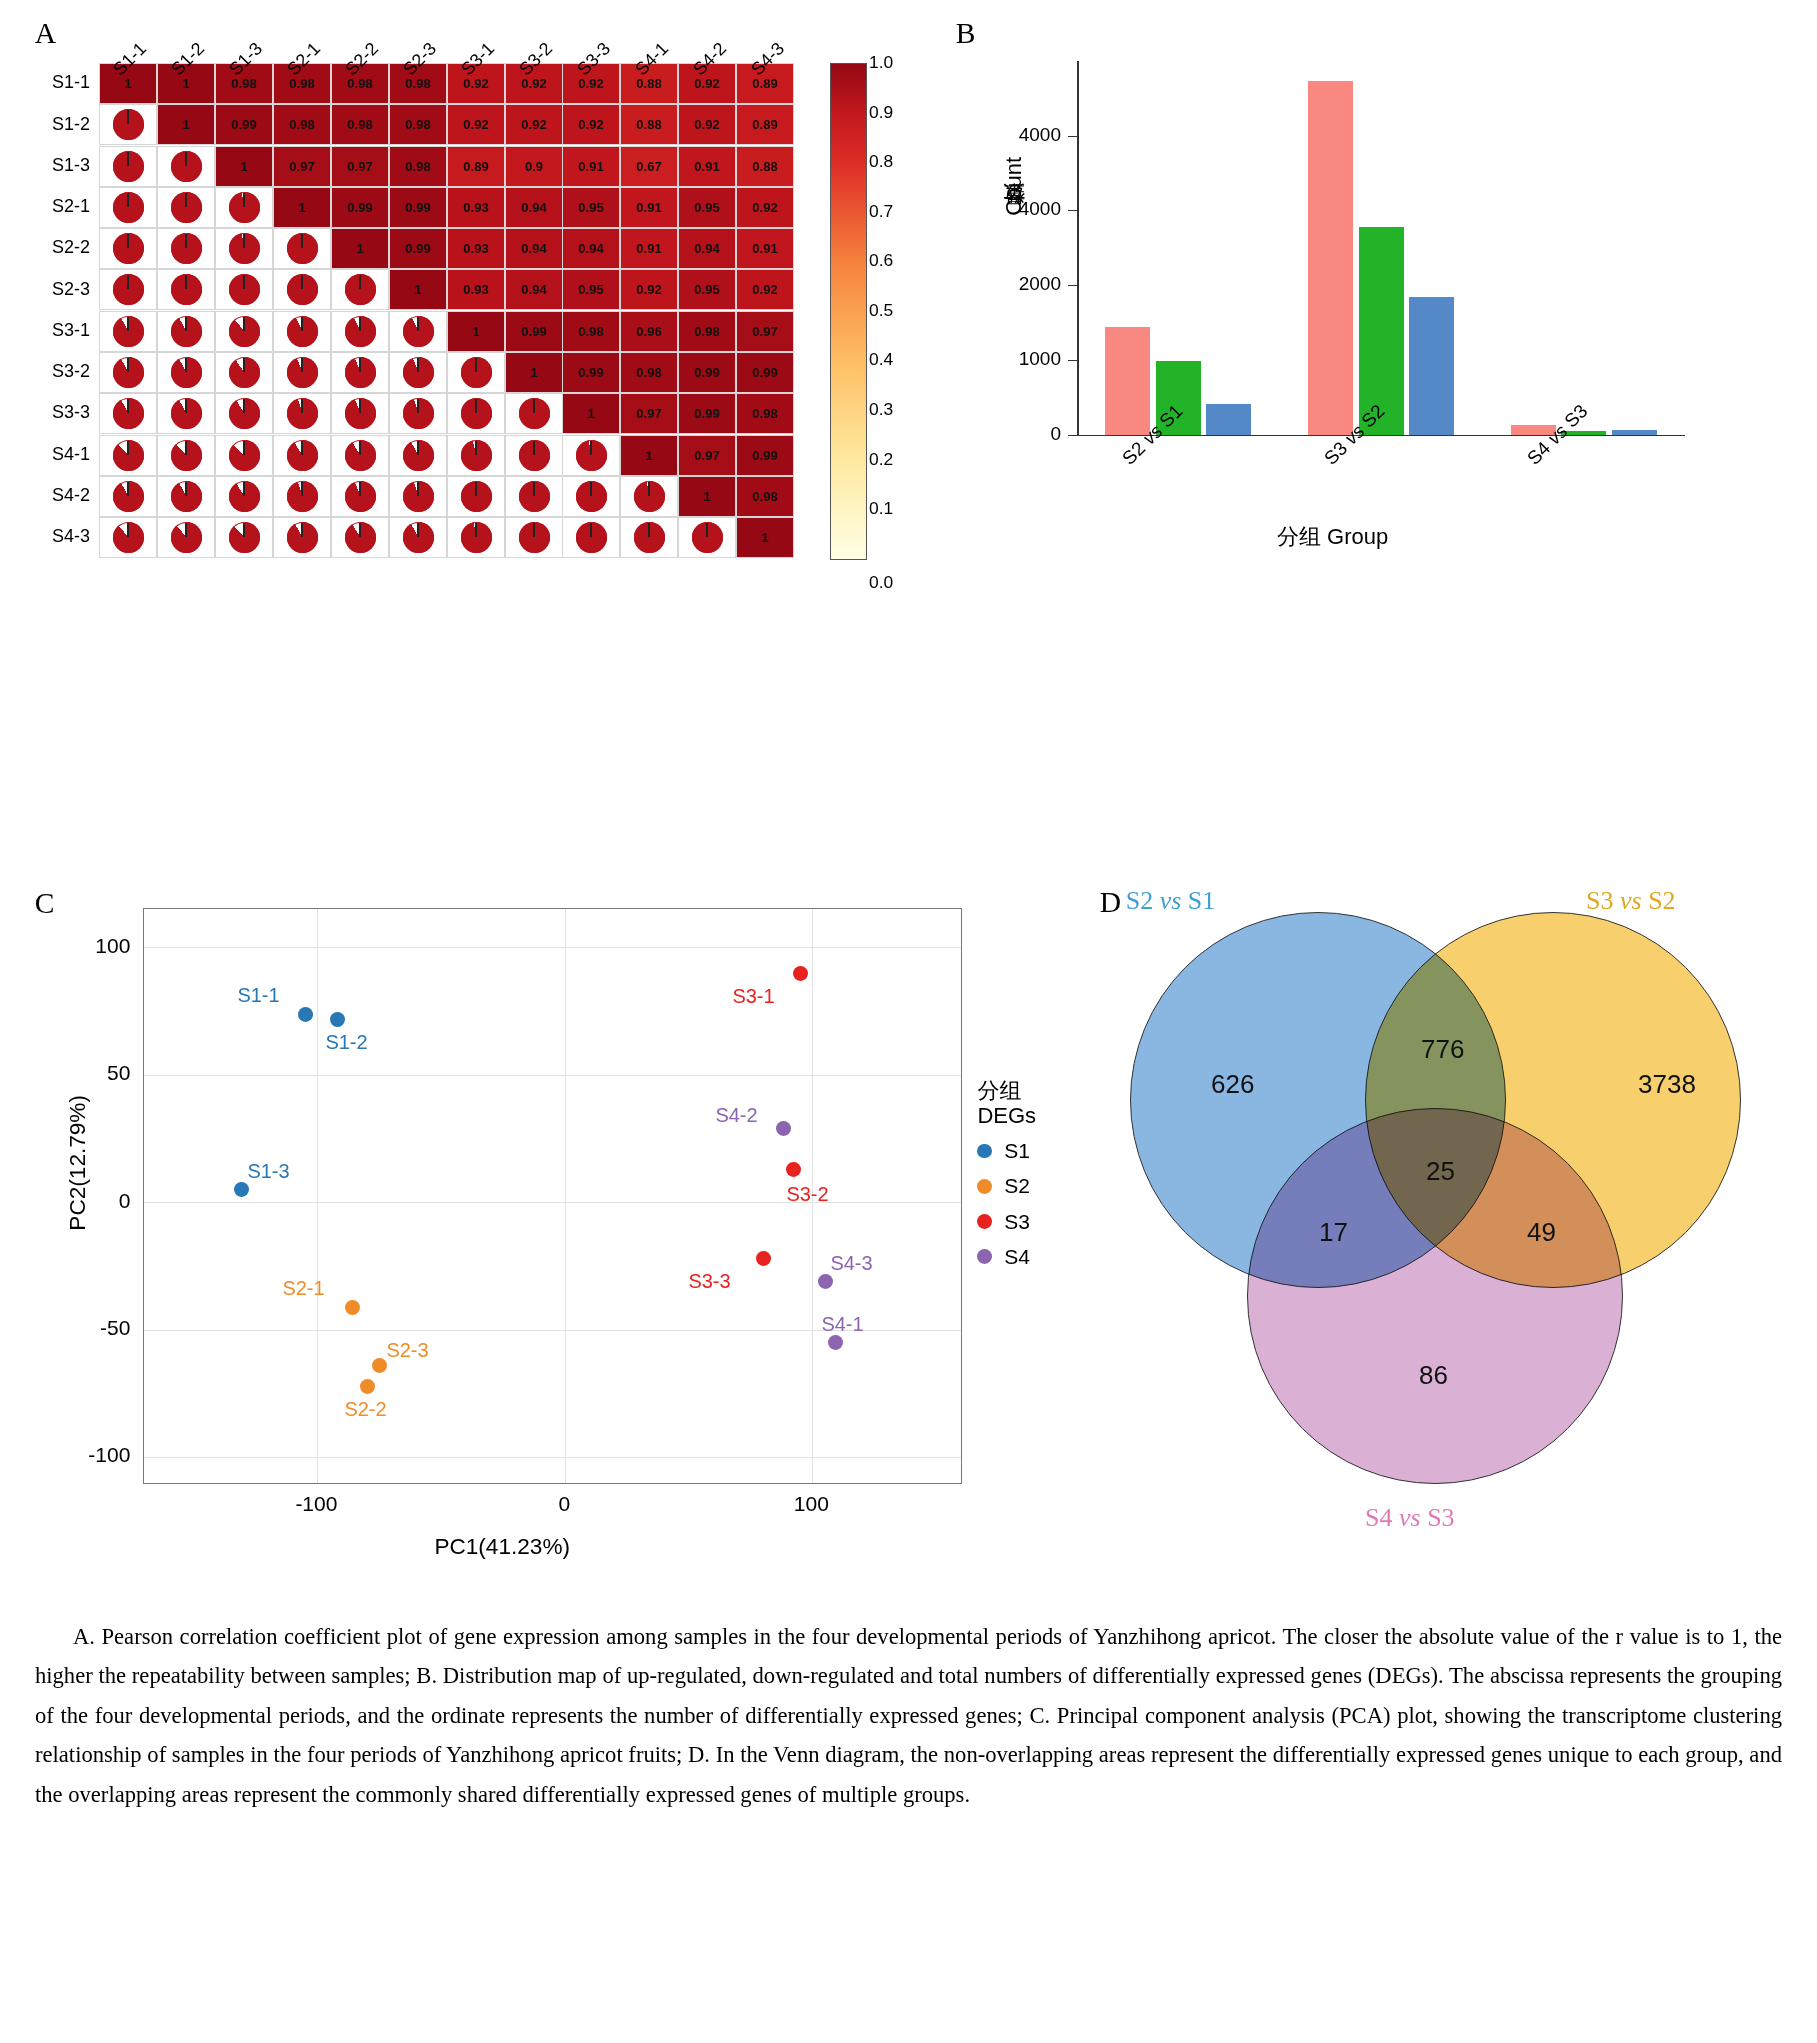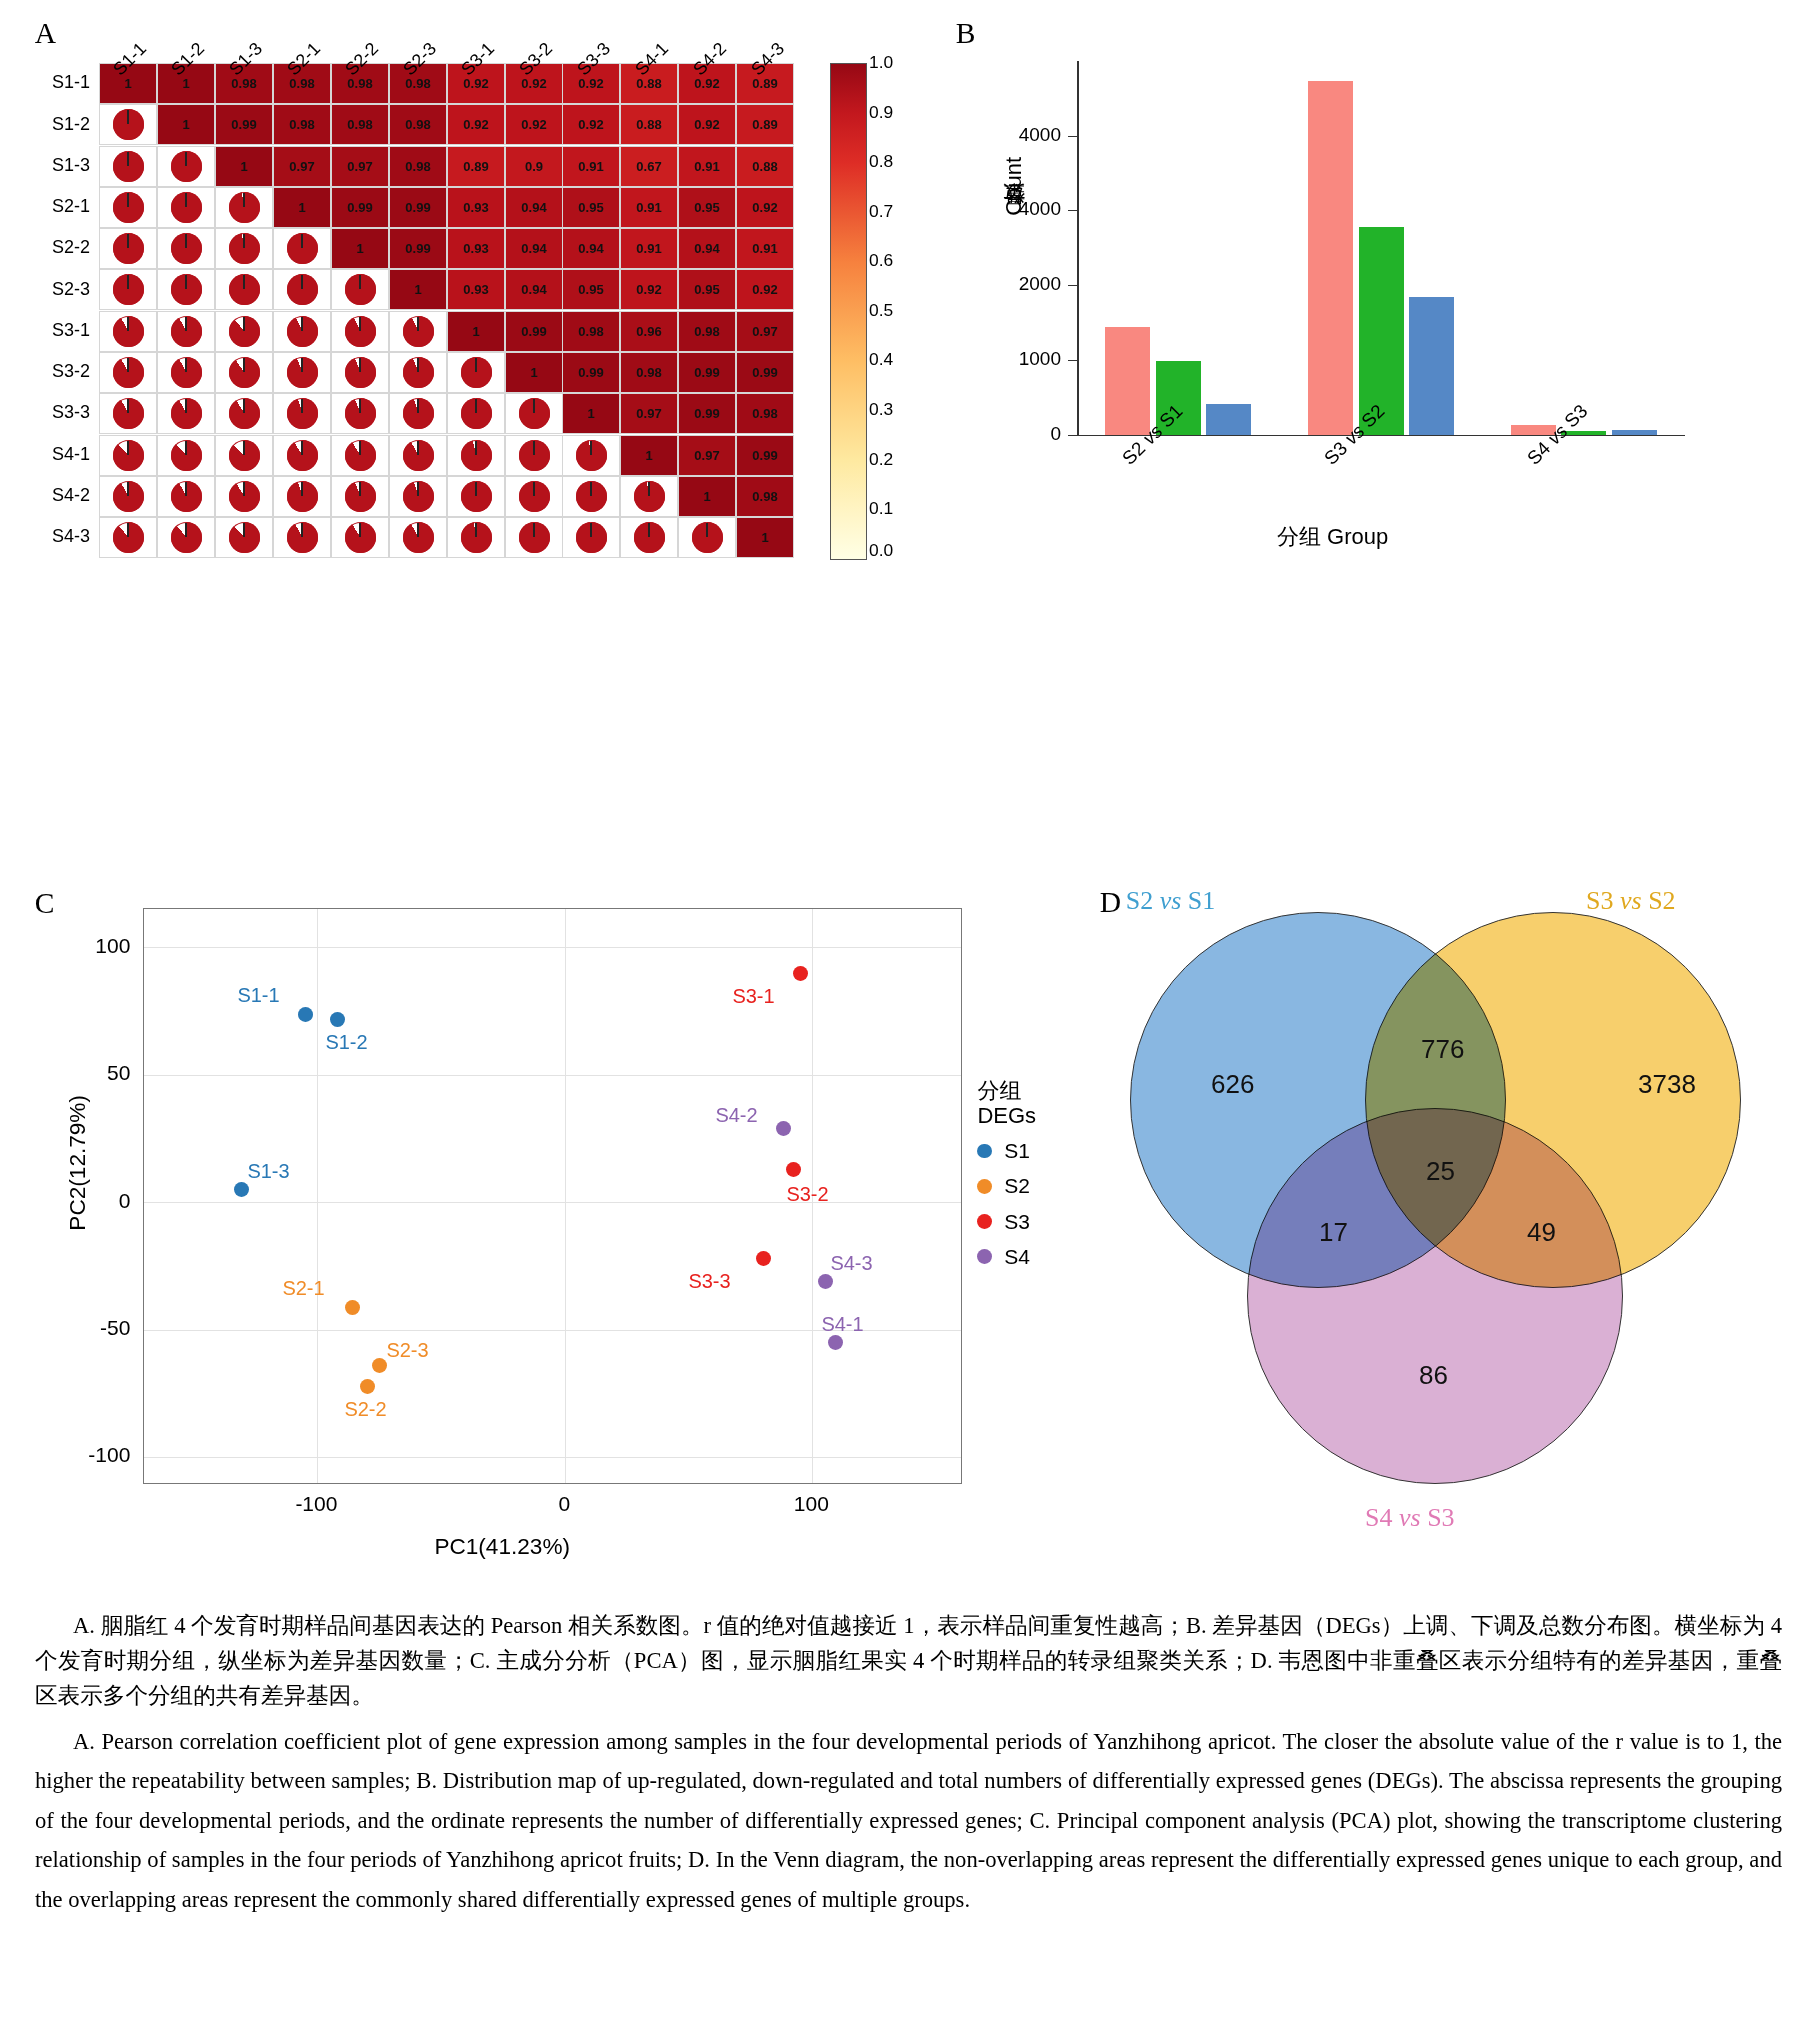--- a/index.html
+++ b/index.html
@@ -671,21 +671,21 @@
       <div class="cbar-tick" style="top: -1.7px; left: 0px;">1.0</div>
       <div class="cbar-tick" style="top: 48px; left: 0px;">0.9</div>
       <div class="cbar-tick" style="top: 97px; left: 0px;">0.8</div>
       <div class="cbar-tick" style="top: 147px; left: 0px;">0.7</div>
       <div class="cbar-tick" style="top: 196px; left: 0px;">0.6</div>
       <div class="cbar-tick" style="top: 246px; left: 0px;">0.5</div>
       <div class="cbar-tick" style="top: 295px; left: 0px;">0.4</div>
       <div class="cbar-tick" style="top: 345px; left: 0px;">0.3</div>
       <div class="cbar-tick" style="top: 395px; left: 0px;">0.2</div>
       <div class="cbar-tick" style="top: 444px; left: 0px;">0.1</div>
-      <div class="cbar-tick" style="top: 486px; left: 0px;">0.0</div>
+      <div class="cbar-tick" style="top: 518px; left: 0px;">0.0</div>
     </div>
 </div>
 
 <div id="panelB">
   <div class="letter panel-letter">B</div>
   <div class="bylab">数量 Count</div>
   <div class="bxlab">分组 Group</div>
   <div class="bchart" id="bchart">
     <div class="baxisY"></div>
     <div class="baxisX"></div>
@@ -801,16 +801,15 @@
       <div class="vnum" style="left: 202px; top: 322px;">17</div>
       <div class="vnum" style="left: 410px; top: 322px;">49</div>
       <div class="vnum" style="left: 302px; top: 465px;">86</div>
       <div class="vtitle" style="left: 8.7px; top: -8.7px; color: rgb(63, 159, 208);">S2 <i>vs</i> S1</div>
       <div class="vtitle" style="left: 469px; top: -8.7px; color: rgb(224, 168, 31);">S3 <i>vs</i> S2</div>
       <div class="vtitle" style="left: 248px; top: 608px; color: rgb(224, 122, 181);">S4 <i>vs</i> S3</div>
     </div>
 </div>
 
 <div id="caption">
-  <p class="cn">A. 胭脂红 4 个发育时期样品间基因表达的 Pearson 相关系数图。r 值的绝对值越接近 1，表示样品间重复性越高；B. 差异基因（DEGs）上调、下调及总数分布图。横坐标为 4 个发育时期分组，纵坐标为差异基因数量；C. 主成分分析（PCA）图，显示胭脂红果实 4 个时期样品的转录组聚类关系；D. 韦恩图中非重叠区表示分组特有的差异基因，重叠区表示多个分组的共有差异基因。</p>
   <p class="en">A. Pearson correlation coefficient plot of gene expression among samples in the four developmental periods of Yanzhihong apricot. The closer the absolute value of the r value is to 1, the higher the repeatability between samples; B. Distribution map of up-regulated, down-regulated and total numbers of differentially expressed genes (DEGs). The abscissa represents the grouping of the four developmental periods, and the ordinate represents the number of differentially expressed genes; C. Principal component analysis (PCA) plot, showing the transcriptome clustering relationship of samples in the four periods of Yanzhihong apricot fruits; D. In the Venn diagram, the non-overlapping areas represent the differentially expressed genes unique to each group, and the overlapping areas represent the commonly shared differentially expressed genes of multiple groups.</p>
 </div>
 
 
 </body></html>

